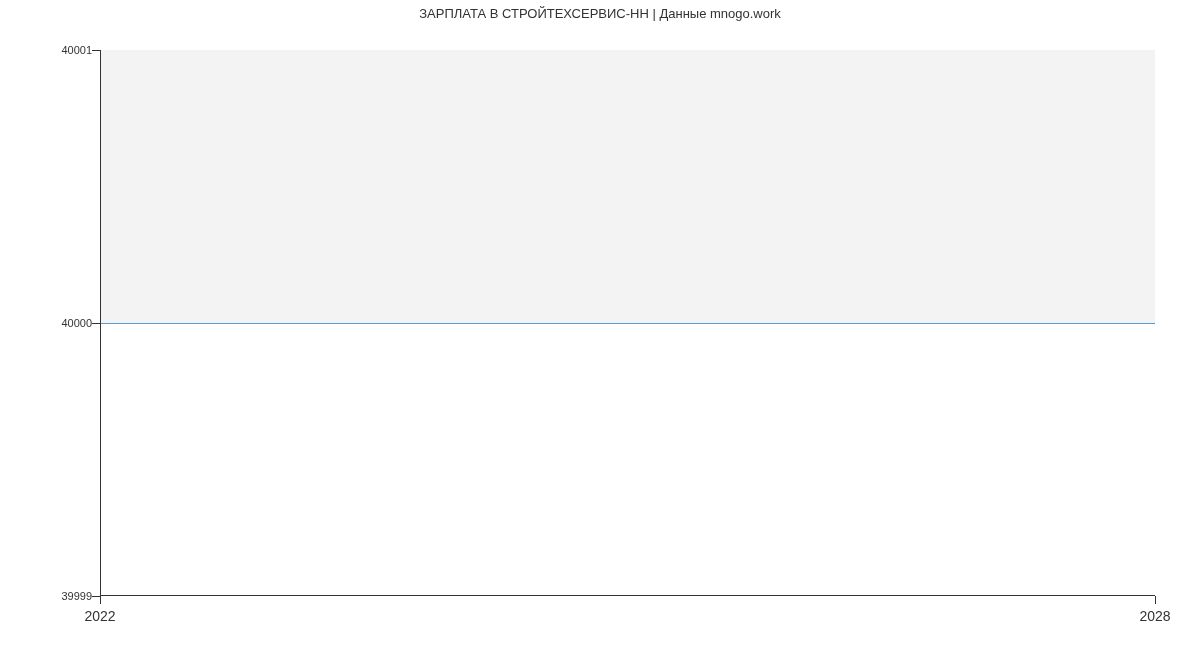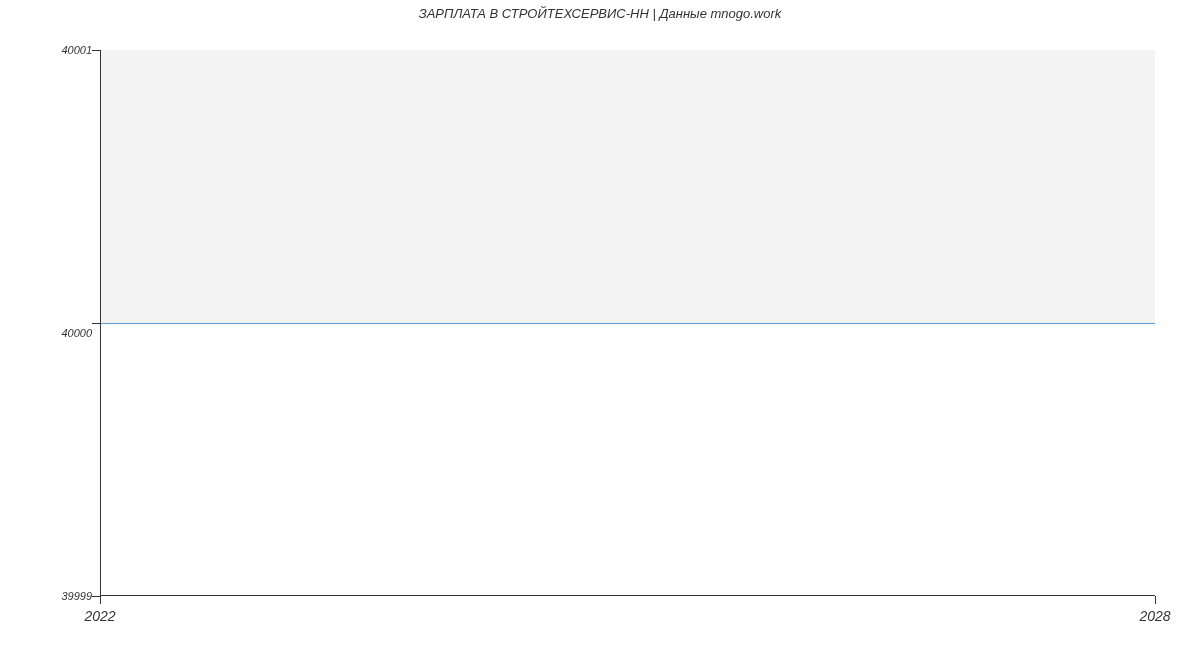--- a/index.html
+++ b/index.html
@@ -9,21 +9,20 @@
       width: 1200px;
       height: 650px;
       position: relative;
     }
     .chart-container {
       position: absolute;
       top: 0;
       left: 0;
       width: 1200px;
       height: 650px;
-      font-style: italic;
     }
     .title {
       text-align: center;
       font-size: 13px;
       color: #333;
       padding-top: 6px;
       font-weight: normal;
     }
     .plot-area {
       position: absolute;
@@ -84,21 +83,21 @@
 </head>
 <body>
 
 <div class="chart-container">
   <div class="title">ЗАРПЛАТА В  СТРОЙТЕХСЕРВИС-НН | Данные mnogo.work</div>
 
   <div class="y-tick" style="top:50px"></div>
   <div class="y-label" style="top:50px">40001</div>
 
   <div class="y-tick" style="top:323px"></div>
-  <div class="y-label" style="top:333px">40000</div>
+  <div class="y-label" style="top:323px">40000</div>
 
   <div class="y-tick" style="top:596px"></div>
   <div class="y-label" style="top:596px">39999</div>
 
   <div class="x-tick" style="left:100px"></div>
   <div class="x-label" style="left:100px">2022</div>
 
   <div class="x-tick" style="left:1155px"></div>
   <div class="x-label" style="left:1155px">2028</div>
 

